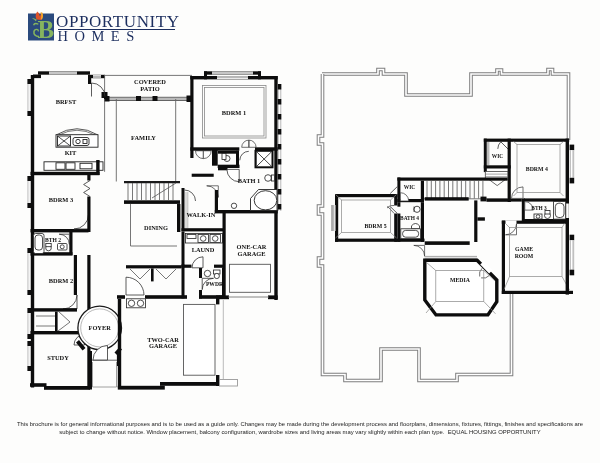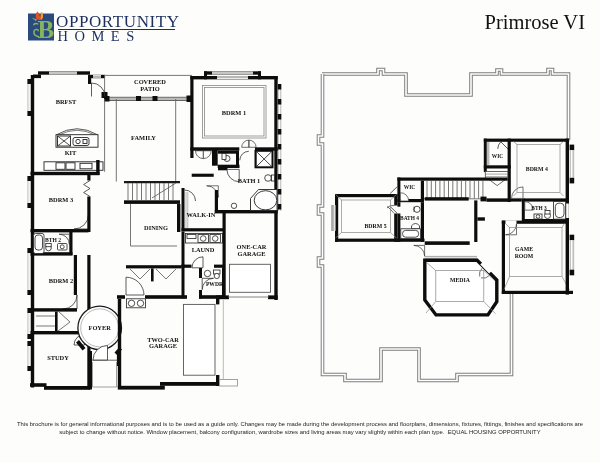--- a/index.html
+++ b/index.html
@@ -24,21 +24,20 @@
     <path d="M36.9 19.8 Q34 17.5 31.9 18.6 Q34.5 19.3 35.8 21.2 Z" fill="#86b45e"></path>
   </g>
 </svg>
 
 <div class="hdr" style="left:56px;top:12px;font-size:17px;letter-spacing:0.6px;">OPPORTUNITY</div>
 
 <div style="position:absolute;left:57.5px;top:29.2px;width:117px;height:0.9px;background:#1c2e5e;"></div>
 
 <div class="hdr" style="left:57.5px;top:27.5px;font-size:14.5px;letter-spacing:6.5px;">HOMES</div>
 
-<div class="hdr" style="left:380px;top:11px;width:205px;text-align:right;font-size:20.5px;color:#111;">Primrose VI</div>
 
 <svg id="plan" style="position:absolute;left:0;top:0" width="600" height="463" viewBox="0 0 600 463" fill="none" stroke="none">
 <g id="leftplan">
 
   <g>
     <rect x="30.8" y="75" width="3.4" height="312.5" fill="#0d0d0d"></rect>
     <g fill="#0d0d0d">
       <rect x="27.4" y="79" width="3.6" height="5"></rect>
       <rect x="27.4" y="111" width="3.6" height="5"></rect>
       <rect x="27.4" y="176" width="3.6" height="5"></rect>

